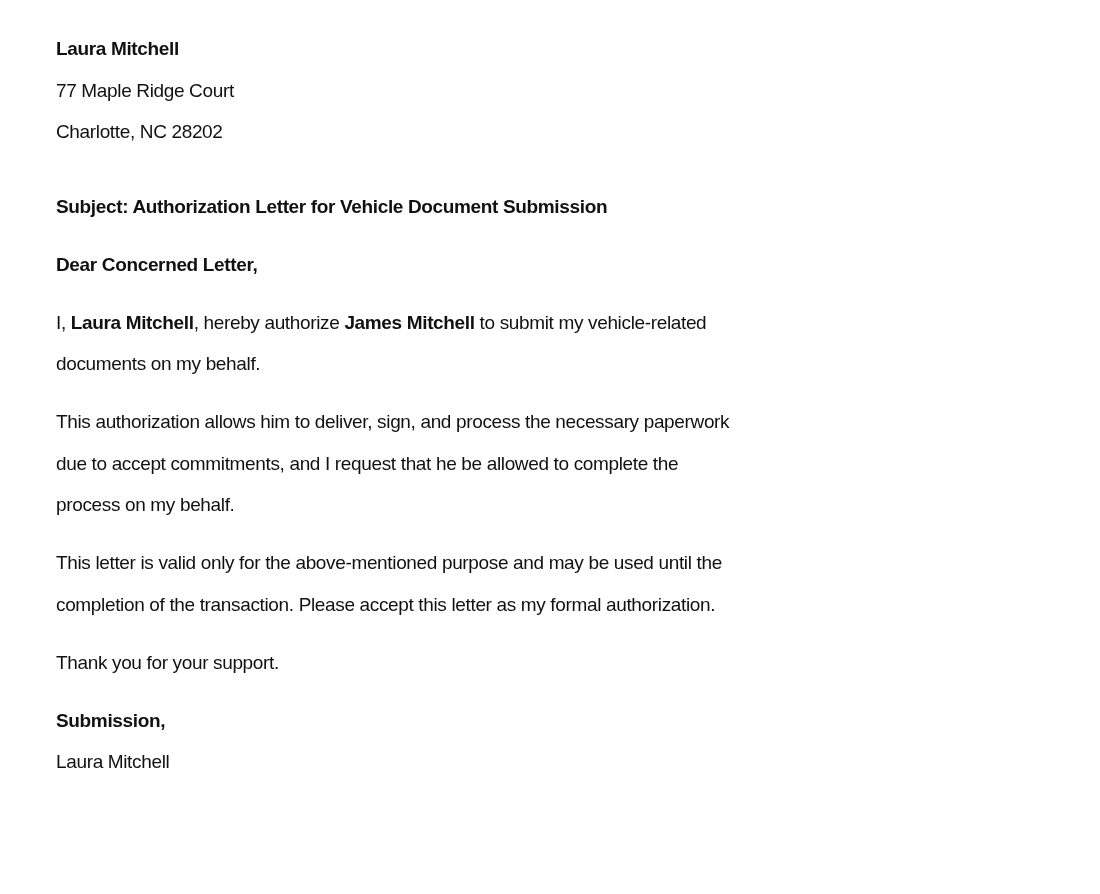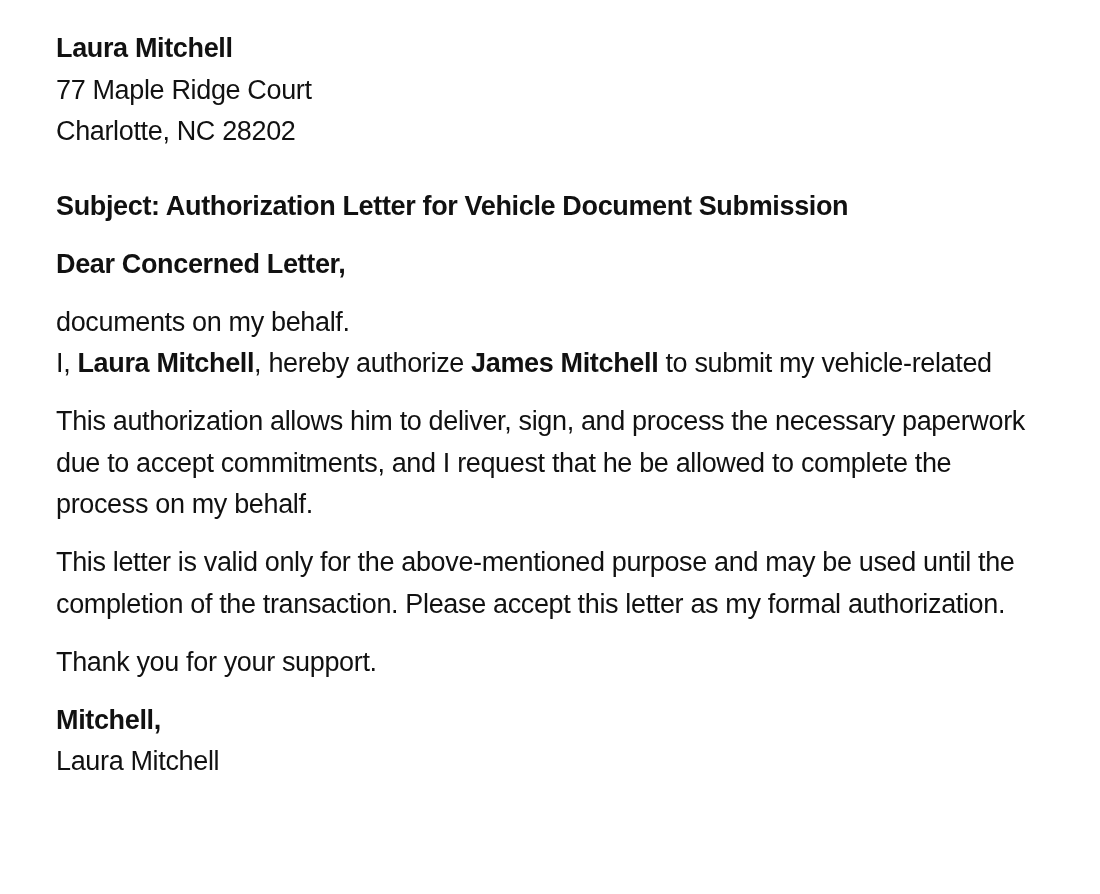--- a/index.html
+++ b/index.html
@@ -13,21 +13,21 @@
       position: relative;
       overflow: hidden;
       font-family: "Liberation Sans", "DejaVu Sans", sans-serif;
       color: #111111;
     }
     .page {
       position: absolute;
       left: 56px;
       top: 28px;
       width: 1010px;
-      font-size: 27px;
+      font-size: 19px;
       letter-spacing: -0.35px;
     }
     .line {
       height: 41.5px;
       line-height: 41.5px;
       white-space: nowrap;
     }
     .gap { height: 16.5px; }
     .b { font-weight: bold; }
     .para .line { height: 41.5px; }
@@ -50,22 +50,22 @@
 
   <div class="line b">Subject: Authorization Letter for Vehicle Document Submission</div>
 
   <div class="gap"></div>
 
   <div class="line b">Dear Concerned Letter,</div>
 
   <div class="gap"></div>
 
   <div class="para">
+    <div class="line"><span>I, </span><span class="b">Laura Mitchell</span><span>, hereby authorize </span><span class="b">James Mitchell</span><span> to submit my vehicle-related</span></div>
     <div class="line">documents on my behalf.</div>
-    <div class="line"><span>I, </span><span class="b">Laura Mitchell</span><span>, hereby authorize </span><span class="b">James Mitchell</span><span> to submit my vehicle-related</span></div>
   </div>
 
   <div class="gap"></div>
 
   <div class="para">
     <div class="line">This authorization allows him to deliver, sign, and process the necessary paperwork</div>
     <div class="line">due to accept commitments, and I request that he be allowed to complete the</div>
     <div class="line">process on my behalf.</div>
   </div>
 
@@ -76,17 +76,17 @@
     <div class="line">completion of the transaction. Please accept this letter as my formal authorization.</div>
   </div>
 
   <div class="gap"></div>
 
   <div class="line">Thank you for your support.</div>
 
   <div class="gap"></div>
 
   <div>
-    <div class="line b">Mitchell,</div>
+    <div class="line b">Submission,</div>
     <div class="line">Laura Mitchell</div>
   </div>
 
 </div>
 
 </body></html>

